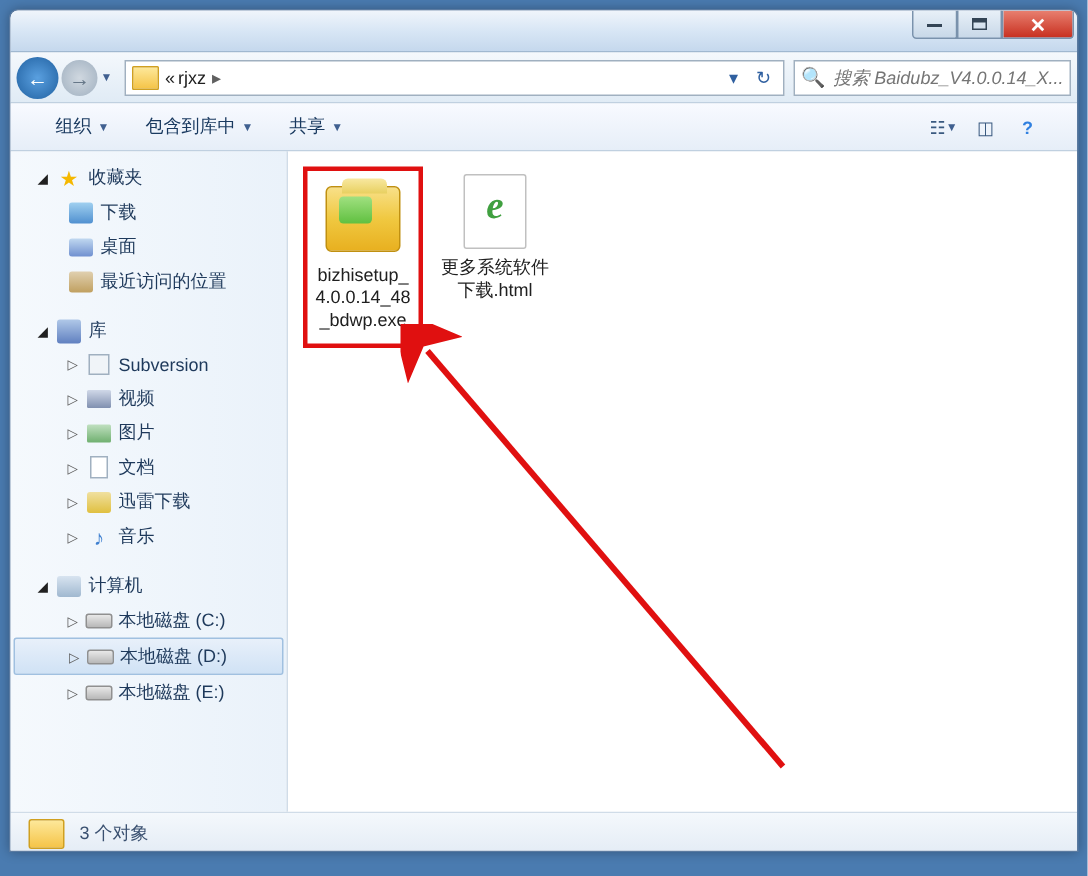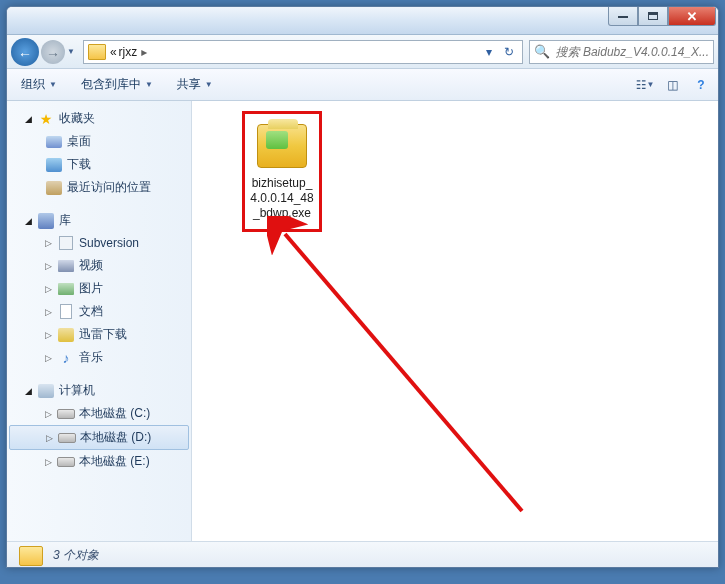--- a/index.html
+++ b/index.html
@@ -31,21 +31,21 @@
     .breadcrumb { display: flex; align-items: center; gap: 2px; color: #202020; }
     .bc-sep { color: #606060; margin: 0 2px; }
     .addr-controls { margin-left: auto; display: flex; gap: 2px; }
     .addr-dd, .addr-refresh { width: 18px; height: 18px; display: flex; align-items: center; justify-content: center; color: #3060a0; cursor: pointer; }
     
     .search-box { width: 185px; height: 24px; background: #fff; border: 1px solid #a0b0c0; display: flex; align-items: center; padding: 0 4px; margin-left: 4px; }
     .search-icon { color: #4070b0; margin-right: 4px; font-size: 13px; }
     .search-input { border: none; outline: none; flex: 1; color: #7f1d1d; font-style: italic; font-size: 12px; width: 100%; text-align: right; }
     
     
-    .toolbar { height: 32px; background: linear-gradient(to bottom, #f8faff, #e6eef8); display: flex; align-items: center; padding: 0 4px; gap: 4px; border-bottom: 1px solid #c0d0e0; }
+    .toolbar { height: 32px; background: linear-gradient(to bottom, #f8faff, #e6eef8); display: flex; align-items: center; padding: 0 20px; gap: 4px; border-bottom: 1px solid #c0d0e0; }
     .tb-btn { padding: 4px 10px; color: #1a3a60; cursor: pointer; display: flex; align-items: center; gap: 4px; border-radius: 2px; }
     .tb-dd { font-size: 8px; color: #406090; }
     .tb-right { margin-left: auto; display: flex; gap: 2px; align-items: center; }
     .tb-icon-btn { width: 26px; height: 24px; display: flex; align-items: center; justify-content: center; cursor: pointer; color: #3a5a80; }
     
     
     .main { display: flex; height: 440px; }
     
     
     .sidebar { width: 185px; background: linear-gradient(to right, #f5f9fd 0%, #eaf2fa 100%); border-right: 1px solid #d0dce8; overflow-y: auto; padding: 6px 0; }
@@ -65,42 +65,42 @@
     .ico-video { background: linear-gradient(to bottom, #d0d8e8, #8090b0); width: 16px; height: 12px; border-radius: 1px; }
     .ico-pics { background: linear-gradient(to bottom, #c0e0c0, #70b070); width: 16px; height: 12px; border-radius: 1px; }
     .ico-docs { background: #fff; border: 1px solid #a0b0c0; width: 12px; height: 15px; }
     .ico-thunder { background: linear-gradient(to bottom, #f0e0a0, #e0c040); width: 16px; height: 14px; border-radius: 2px; }
     .ico-music { color: #4080d0; font-size: 14px; }
     .ico-computer { background: linear-gradient(to bottom, #d8e4f0, #a0b8d0); width: 16px; height: 14px; border-radius: 2px; }
     .ico-drive { background: linear-gradient(to bottom, #e8e8e8, #b8b8b8); width: 18px; height: 10px; border-radius: 2px; border: 1px solid #909090; }
     
     
     .content { flex: 1; background: #fff; padding: 10px; position: relative; }
-    .files { display: flex; gap: 8px; align-items: flex-start; margin-left: 40px; }
+    .files { display: flex; gap: 8px; align-items: flex-start; }
     .file-item { width: 80px; text-align: center; cursor: pointer; padding: 4px; }
     .file-item.highlighted { border: 3px solid #e01010; padding: 6px 4px 8px 4px; }
     .file-icon { width: 52px; height: 52px; margin: 0 auto 4px; display: flex; align-items: center; justify-content: center; position: relative; }
     .file-label { font-size: 12px; color: #202020; line-height: 1.25; word-break: break-all; }
     
     .icon-installer { background: linear-gradient(to bottom, #f8e088 0%, #f0c840 50%, #e8b020 100%); border: 1px solid #c09010; border-radius: 4px; width: 50px; height: 44px; position: relative; }
     .icon-installer::before { content: ''; position: absolute; top: 6px; left: 8px; width: 22px; height: 18px; background: linear-gradient(to bottom, #a0e080, #60c040); border-radius: 3px; }
     .icon-installer::after { content: ''; position: absolute; top: -6px; left: 10px; width: 30px; height: 10px; background: linear-gradient(to bottom, #f8e8a0, #e8d060); border-radius: 4px 4px 0 0; }
     
     .icon-html { width: 42px; height: 50px; background: #fff; border: 1px solid #c0c0c0; border-radius: 2px; position: relative; }
     .icon-html::after { content: 'e'; position: absolute; top: 10px; left: 50%; transform: translateX(-50%); width: 24px; height: 24px; color: #40a040; font-size: 26px; font-style: italic; font-weight: bold; font-family: serif; line-height: 20px; }
     
     .icon-txt { width: 42px; height: 50px; background: #fff; border: 1px solid #c0c0c0; border-radius: 2px; position: relative; }
     .icon-txt::before { content: ''; position: absolute; top: 12px; left: 8px; right: 8px; height: 2px; background: #b0b0b0; box-shadow: 0 5px 0 #b0b0b0, 0 10px 0 #b0b0b0, 0 15px 0 #b0b0b0, 0 20px 0 #b0b0b0; }
     .icon-txt::after { content: ''; position: absolute; top: 0; right: 0; width: 12px; height: 12px; background: linear-gradient(135deg, #fff 50%, #d0d0d0 50%); }
     
     
     .arrow-annotation { position: absolute; top: 115px; left: 75px; pointer-events: none; }
     
     
-    .statusbar { height: 28px; background: linear-gradient(to bottom, #f4f8fc, #e4ecf5); border-top: 1px solid #d0dce8; display: flex; align-items: center; padding: 0 12px; gap: 10px; font-style: italic; }
+    .statusbar { height: 28px; background: linear-gradient(to bottom, #f4f8fc, #e4ecf5); border-top: 1px solid #d0dce8; display: flex; align-items: center; padding: 0 12px; gap: 10px; }
     .status-icon { width: 24px; height: 20px; background: linear-gradient(to bottom, #fde89a, #f5c448); border: 1px solid #d0a020; border-radius: 2px; }
     .status-text { color: #3a5070; font-size: 12px; }
   </style>
 </head>
 <body>
 
 <div class="window">
 
   <div class="titlebar">
     <div class="window-controls">
@@ -169,29 +169,29 @@
     <div class="sidebar">
 
       <div class="nav-group">
         <div class="nav-header">
           <span class="tree-arrow open">◢</span>
           <span class="nav-icon ico-star">★</span>
           <span>收藏夹</span>
         </div>
         <div class="nav-item">
             <span class="nav-icon">
+              <span class="ico-folder-dl"></span>
+            </span>
+            <span>下载</span>
+          </div>
+        <div class="nav-item">
+            <span class="nav-icon">
               <span class="ico-desktop"></span>
             </span>
             <span>桌面</span>
-          </div>
-        <div class="nav-item">
-            <span class="nav-icon">
-              <span class="ico-folder-dl"></span>
-            </span>
-            <span>下载</span>
           </div>
         <div class="nav-item">
             <span class="nav-icon">
               <span class="ico-recent"></span>
             </span>
             <span>最近访问的位置</span>
           </div>
       </div>
 
       <div class="nav-group">
@@ -276,20 +276,26 @@
       </div>
     </div>
 
     <div class="content">
       <div class="files">
         <div class="file-item highlighted">
           <div class="file-icon">
               <div class="icon-installer"></div>
             </div>
           <div class="file-label">bizhisetup_4.0.0.14_48_bdwp.exe</div>
+        </div>
+        <div class="file-item">
+          <div class="file-icon">
+              <div class="icon-html"></div>
+            </div>
+          <div class="file-label">更多系统软件下载.html</div>
         </div>
       </div>
 
       <svg class="arrow-annotation" width="280" height="310">
         <defs>
           <marker id="ahead" markerWidth="12" markerHeight="12" refX="2" refY="6" orient="auto">
             <path d="M0,0 L12,6 L0,12 L3,6 Z" fill="#e01010"></path>
           </marker>
         </defs>
         <line x1="255" y1="295" x2="18" y2="18" stroke="#e01010" stroke-width="4" marker-end="url(#ahead)"></line>

